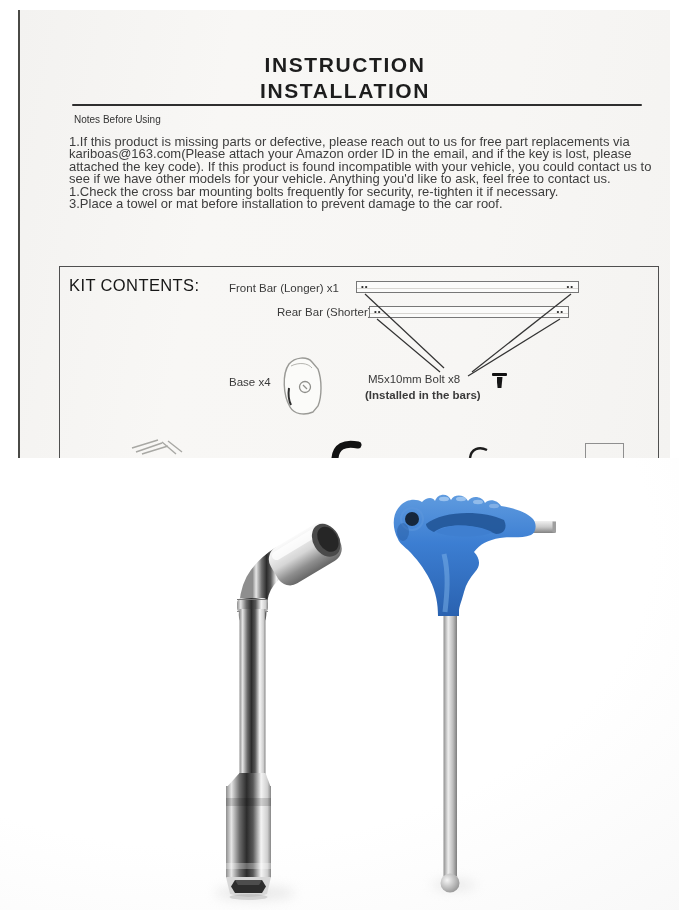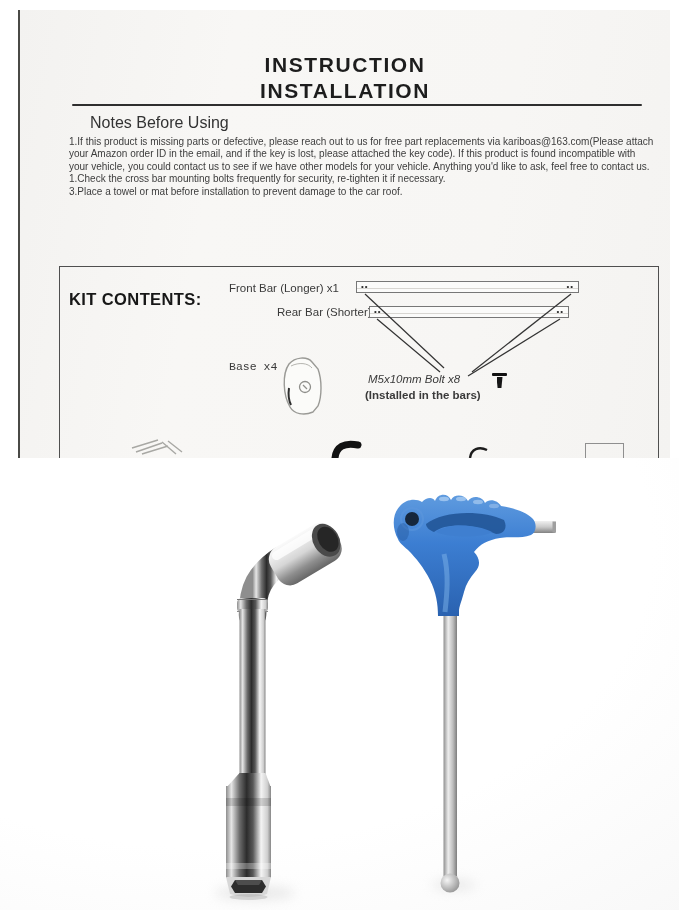--- a/index.html
+++ b/index.html
@@ -16,29 +16,29 @@
     border-left:2px solid #4a4a46;
     overflow:hidden;
   }
   .title{
     left:0;top:42px;width:650px;text-align:center;
     font-size:21px;font-weight:bold;letter-spacing:1.6px;color:#1d1d1d;line-height:26px;
   }
   .title-divider{
     left:52px;top:94px;width:570px;height:2px;background:#2e2e2e;border-radius:1px;
   }
-  .notes-heading{left:70px;top:104px;font-size:16px;color:#333;}
-  .notes-body{left:49px;top:126px;width:588px;font-size:10px;line-height:12.4px;color:#3d3d3d;}
+  .notes-heading{left:54px;top:104px;font-size:10px;color:#333;}
+  .notes-body{left:49px;top:126px;width:588px;font-size:13px;line-height:12.4px;color:#3d3d3d;}
   .notes-body p{margin:0;}
 
   .kit-box{
     left:39px;top:256px;width:598px;height:200px;
     border:1px solid #4f4f4f;border-bottom:none;background:transparent;
   }
-  .kit-heading{left:49px;top:280px;font-size:16.5px;font-weight:bold;letter-spacing:.4px;color:#171717;}
+  .kit-heading{left:49px;top:266px;font-size:16.5px;font-weight:normal;letter-spacing:.4px;color:#171717;}
   .kit-label{font-size:11.5px;color:#3a3a3a;}
 
   .bar{
     height:12px;border:1px solid #777;background:#fbfbfa;box-sizing:border-box;
   }
   .bar .midline{position:absolute;left:0;right:0;top:55%;height:1px;background:#d8d6d2;}
   .bar .dots{
     position:absolute;top:0;font-size:8px;line-height:10px;color:#2b2b2b;letter-spacing:1px;
   }
   .bar .dots.left{left:4px;}
@@ -97,31 +97,31 @@
     <span class="dots right">••</span>
   </div>
 
   <svg class="abs" style="left:330px;top:280px;" width="240" height="100" viewBox="0 0 240 100">
     <line x1="15" y1="4" x2="94" y2="78" stroke="#333" stroke-width="1.2"></line>
     <line x1="27" y1="29" x2="90" y2="82" stroke="#333" stroke-width="1.2"></line>
     <line x1="221" y1="4" x2="122" y2="82" stroke="#333" stroke-width="1.2"></line>
     <line x1="210" y1="29" x2="118" y2="86" stroke="#333" stroke-width="1.2"></line>
   </svg>
 
-  <div class="abs kit-label" style="left:209px;top:350px;font-family:Liberation Mono, monospace;">Base x4</div>
+  <div class="abs kit-label" style="left:209px;top:366px;">Base x4</div>
 
   <svg class="abs" style="left:255px;top:344px;" width="56" height="64" viewBox="0 0 56 64">
     <path d="M 14,10 C 20,3 32,2 37,8 L 43,15 C 47,26 47,42 43,52 L 38,58 C 29,62 19,60 15,53 C 8,41 7,20 14,10 Z" fill="#fbfbf9" stroke="#9a9a96" stroke-width="1.4"></path>
     <path d="M 16,12 C 24,8 33,9 37,14" fill="none" stroke="#b5b5b0" stroke-width="1"></path>
     <circle cx="30" cy="33" r="5.5" fill="none" stroke="#8f8f8b" stroke-width="1.3"></circle>
     <path d="M 28,31 L 32,35" stroke="#8f8f8b" stroke-width="1.2"></path>
     <path d="M 14,34 C 13,41 14,47 16,51" fill="none" stroke="#2e2e2e" stroke-width="2"></path>
   </svg>
 
-  <div class="abs kit-label" style="left:348px;top:363px;font-style:italic;">M5x10mm Bolt x8</div>
+  <div class="abs kit-label" style="left:348px;top:363px;">M5x10mm Bolt x8</div>
   <div class="abs kit-label" style="left:345px;top:379px;font-weight:bold;">(Installed in the bars)</div>
 
   <div class="abs bolt-icon-head"></div>
   <div class="abs bolt-icon-shaft"></div>
 
   <svg class="abs" style="left:108px;top:424px;" width="64" height="24" viewBox="0 0 64 24">
     <path d="M 4,14 L 30,6 M 8,18 L 34,9 M 14,20 L 40,12 M 34,8 L 48,20 M 40,7 L 54,18" stroke="#a8a8a4" stroke-width="1.4" fill="none"></path>
   </svg>
   <svg class="abs" style="left:308px;top:428px;" width="44" height="20" viewBox="0 0 44 20">
     <path d="M 7,20 C 8,9 16,4 30,7" stroke="#121212" stroke-width="7" fill="none" stroke-linecap="round"></path>

